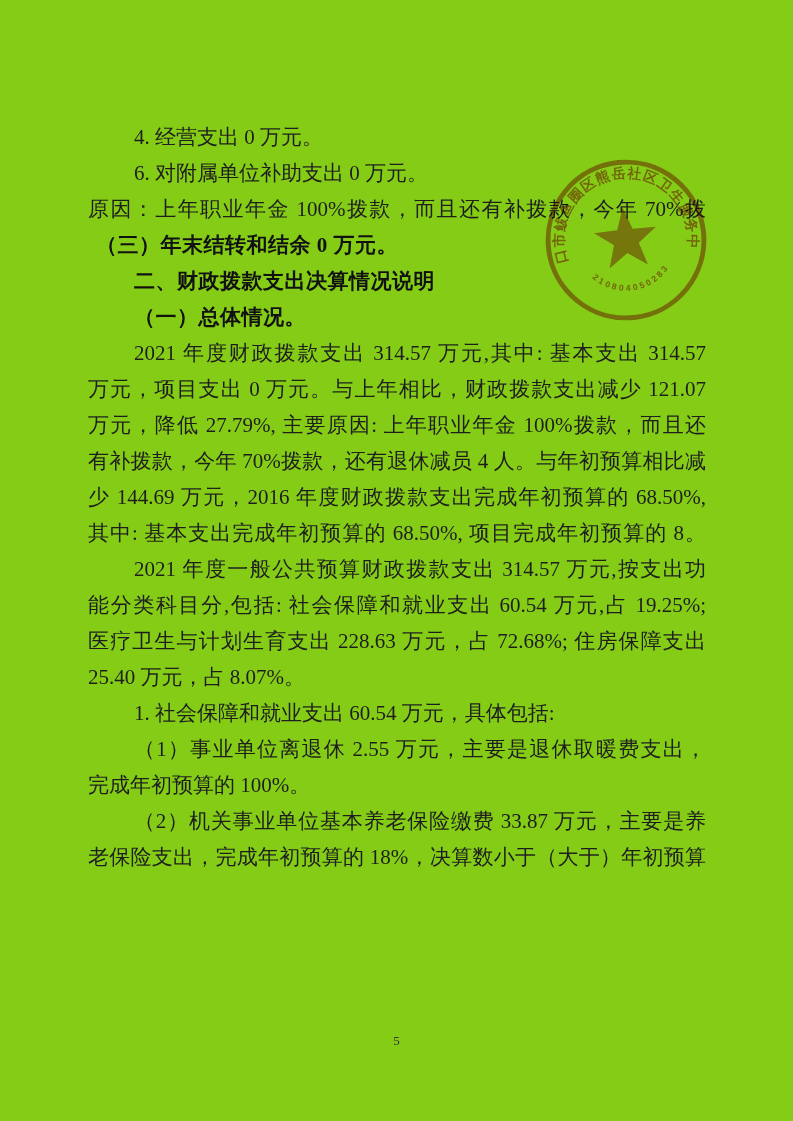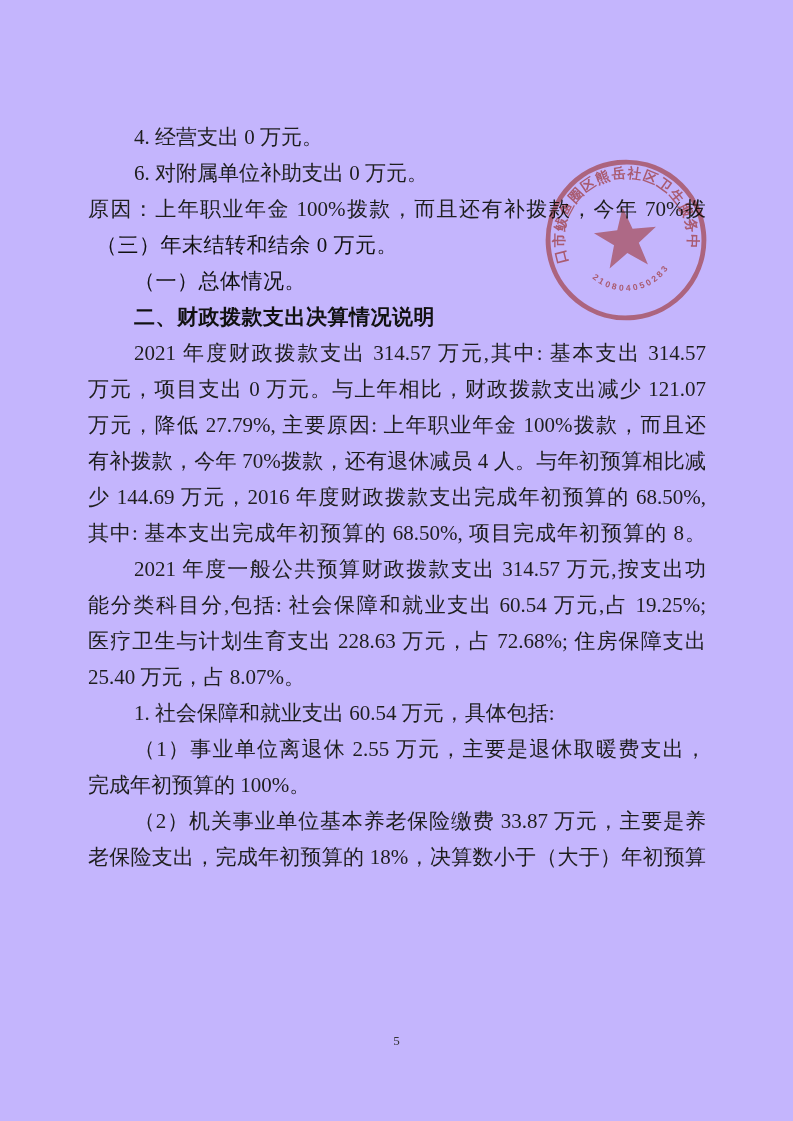--- a/index.html
+++ b/index.html
@@ -1,20 +1,20 @@
 <!DOCTYPE html>
 <html><head>
 <meta charset="utf-8">
 <style>
   html, body { margin: 0; padding: 0; background: #ffffff; }
   .page {
     position: relative;
     width: 793px;
     height: 1121px;
-    background: #c4b5fd;
+    background: #84cc16;
     overflow: hidden;
     font-family: "Liberation Serif", "DejaVu Serif", serif;
     color: #1e1e1e;
   }
   .textblock {
     position: absolute;
     left: 88px;
     top: 119px;
     width: 618px;
   }
@@ -33,21 +33,21 @@
   }
   .line.ind { text-indent: 46px; }
   .line.out { padding-left: 8px; }
   .line.h-hei {
     font-family: "Liberation Sans", "DejaVu Sans", sans-serif;
     font-weight: 700;
     color: #111;
     letter-spacing: 0.5px;
   }
   .line.h-kai {
-    font-weight: 400;
+    font-weight: 700;
     color: #111;
     letter-spacing: 0.5px;
   }
   .pageno {
     position: absolute;
     top: 1033px;
     left: 0;
     width: 100%;
     text-align: center;
     font-size: 13px;
@@ -81,22 +81,22 @@
 </head>
 <body>
 
 <div class="page">
 
   <div class="textblock">
     <div class="line ind">4. 经营支出 0 万元。</div>
     <div class="line ind">6. 对附属单位补助支出 0 万元。</div>
     <div class="line j">原因：上年职业年金 100%拨款，而且还有补拨款，今年 70%拨款，</div>
     <div class="line out h-kai">（三）年末结转和结余 0 万元。</div>
+    <div class="line ind h-hei">二、财政拨款支出决算情况说明</div>
     <div class="line ind h-kai">（一）总体情况。</div>
-    <div class="line ind h-hei">二、财政拨款支出决算情况说明</div>
     <div class="line ind j">2021 年度财政拨款支出 314.57 万元,其中: 基本支出 314.57</div>
     <div class="line j">万元，项目支出 0 万元。与上年相比，财政拨款支出减少 121.07</div>
     <div class="line j">万元，降低 27.79%, 主要原因: 上年职业年金 100%拨款，而且还</div>
     <div class="line j">有补拨款，今年 70%拨款，还有退休减员 4 人。与年初预算相比减</div>
     <div class="line j">少 144.69 万元，2016 年度财政拨款支出完成年初预算的 68.50%,</div>
     <div class="line j">其中: 基本支出完成年初预算的 68.50%, 项目完成年初预算的 8。</div>
     <div class="line ind j">2021 年度一般公共预算财政拨款支出 314.57 万元,按支出功</div>
     <div class="line j">能分类科目分,包括: 社会保障和就业支出 60.54 万元,占 19.25%;</div>
     <div class="line j">医疗卫生与计划生育支出 228.63 万元，占 72.68%; 住房保障支出</div>
     <div class="line">25.40 万元，占 8.07%。</div>

